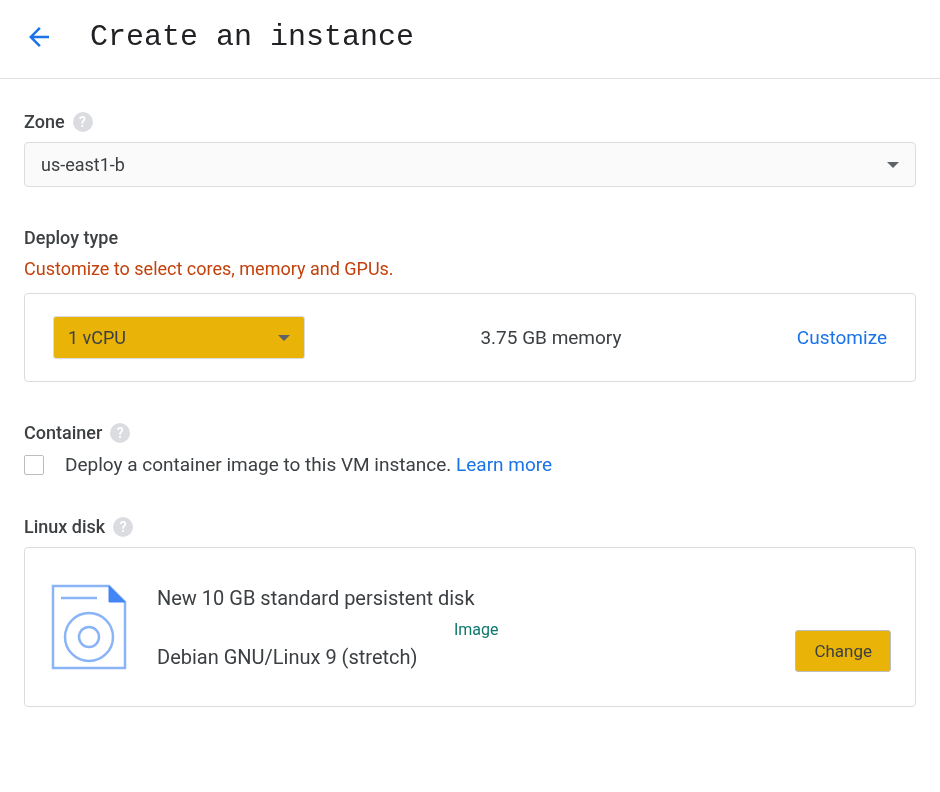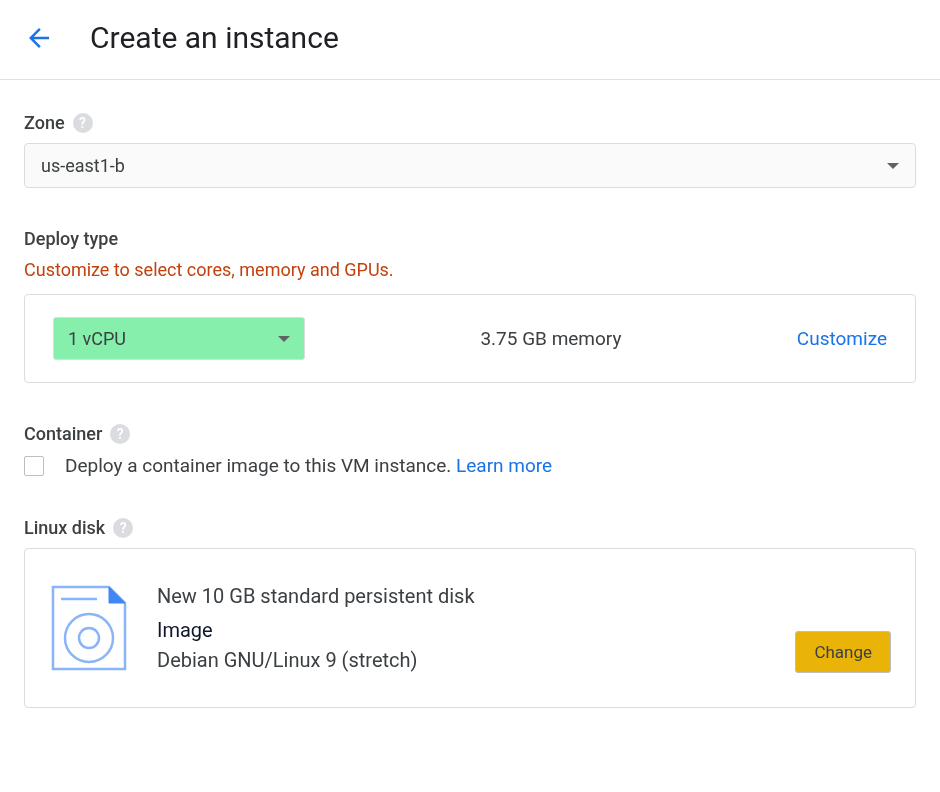--- a/index.html
+++ b/index.html
@@ -12,20 +12,21 @@
       background: #fff;
       color: #202124;
       width: 940px;
     }
     .header {
       display: flex;
       align-items: center;
       padding: 20px 24px 24px 24px;
       border-bottom: 1px solid #e0e0e0;
       gap: 36px;
+      font-family: Liberation Mono, monospace;
     }
     .back-arrow {
       display: flex;
       align-items: center;
       justify-content: center;
       cursor: pointer;
     }
     .back-arrow svg {
       fill: #1a73e8;
       width: 30px;
@@ -103,21 +104,21 @@
       border: 1px solid #dadce0;
       border-radius: 3px;
       padding: 10px 14px;
       display: flex;
       align-items: center;
       justify-content: space-between;
       width: 252px;
       cursor: pointer;
       font-size: 18px;
       color: #3c4043;
-      background: #86efac;
+      background: #eab308;
     }
     .machine-memory {
       flex: 1;
       text-align: center;
       font-size: 19px;
       color: #3c4043;
     }
     .customize-link {
       color: #1a73e8;
       font-size: 19px;
@@ -162,23 +163,24 @@
     }
     .boot-info {
       flex: 1;
     }
     .boot-title {
       font-size: 20px;
       color: #3c4043;
       margin-bottom: 10px;
     }
     .boot-image-label {
-      font-size: 20px;
-      color: #0f172a;
+      font-size: 16px;
+      color: #0f766e;
       margin-bottom: 6px;
+      text-align: center;
     }
     .boot-image-value {
       font-size: 20px;
       color: #3c4043;
     }
     .change-button {
       border: 1px solid #bdbdbd;
       background: #eab308;
       padding: 10px 18px;
       font-size: 17px;

